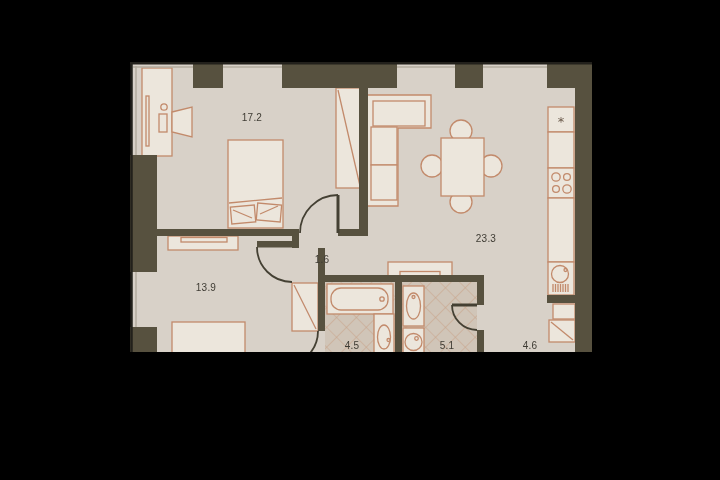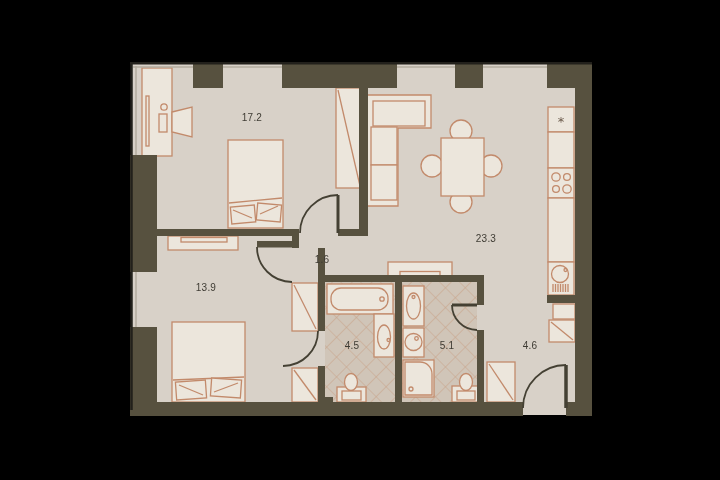--- a/index.html
+++ b/index.html
@@ -1,16 +1,16 @@
 <!DOCTYPE html>
 <html><head>
 <meta charset="utf-8">
 <style>
   html,body{margin:0;padding:0;background:#000;}
-  .stage{position:relative;width:720px;height:416px;background:#f9a8d4;overflow:hidden;
+  .stage{position:relative;width:720px;height:352px;background:#f9a8d4;overflow:hidden;
          font-family:"Liberation Sans",sans-serif;}
   svg{display:block;}
   .room-label{font-family:"Liberation Sans",sans-serif;font-size:10px;fill:#3e3b33;
               text-anchor:middle;letter-spacing:.2px;}
   .fridge-symbol{font-family:"DejaVu Sans",sans-serif;font-size:13px;fill:#6b5a4b;text-anchor:middle;}
 </style>
 </head>
 <body>
 
 <div class="stage">

